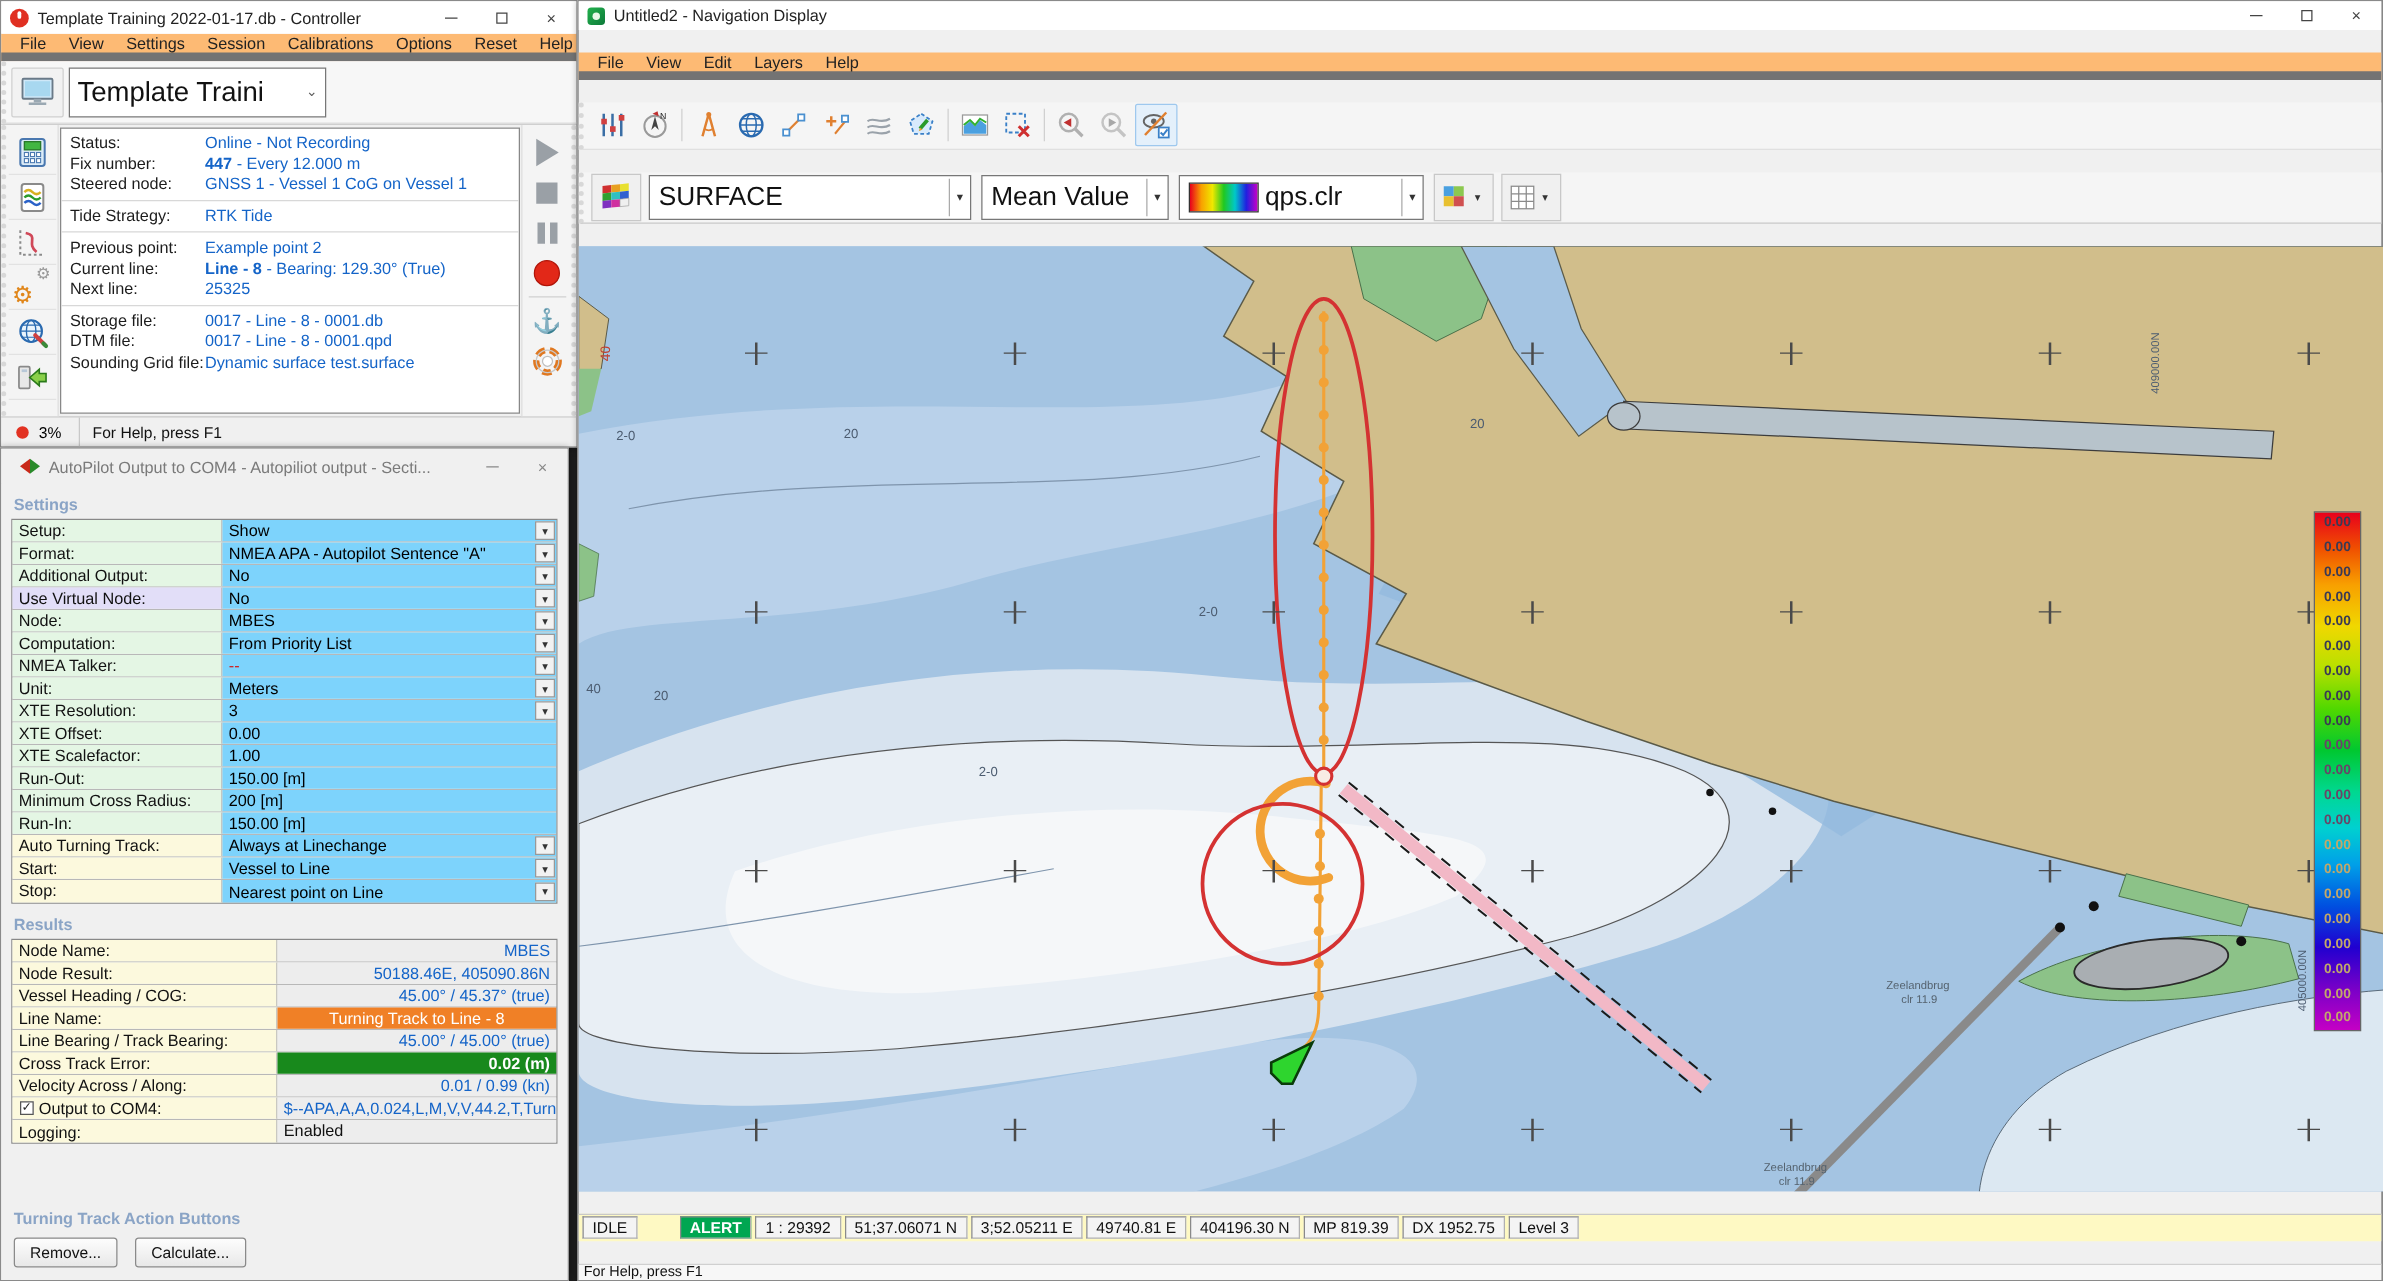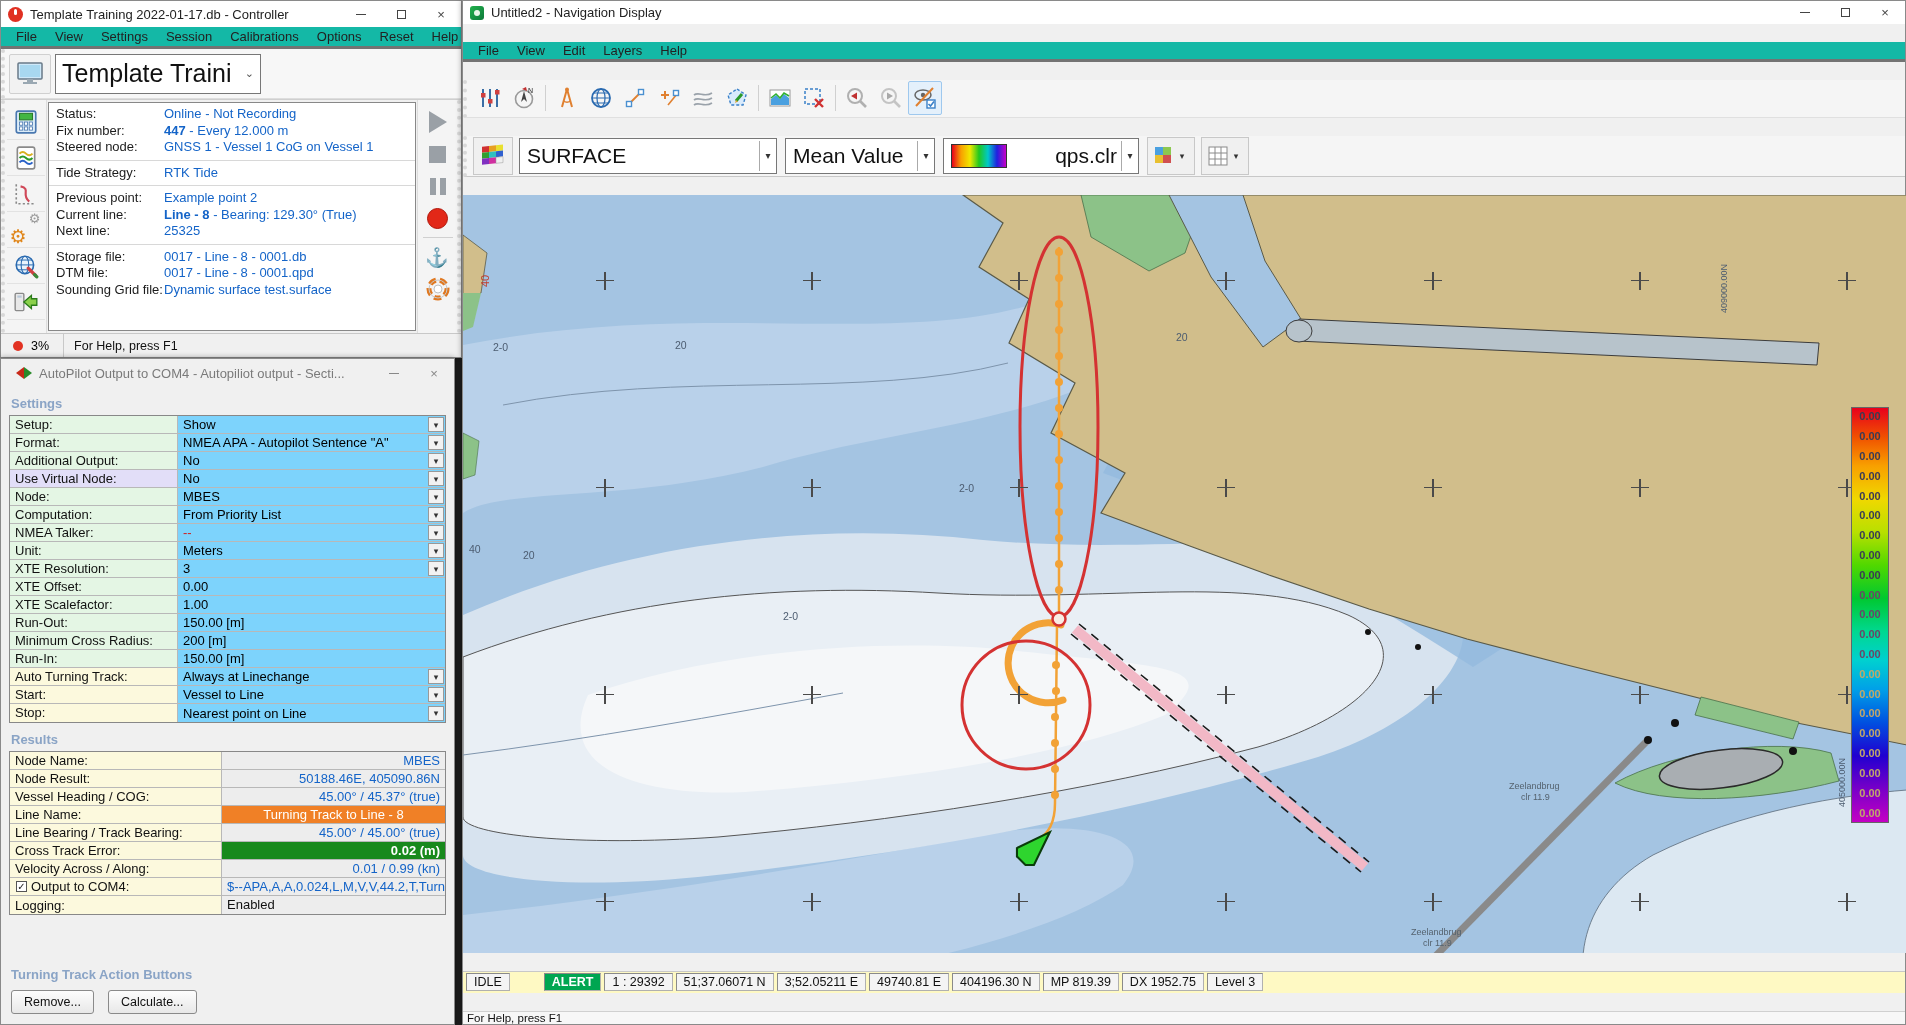--- a/index.html
+++ b/index.html
@@ -9,32 +9,32 @@
   
   .titlebar{height:26px;background:#fff;display:flex;align-items:center;padding-left:7px;position:relative;}
   .titlebar.inactive{background:#f0f0f0;}
   .titlebar .t-text{font-size:13px;color:#222;margin-left:7px;white-space:nowrap;overflow:hidden;}
   .titlebar.inactive .t-text{color:#7a7a7a;}
   .winbtns{position:absolute;right:0;top:0;height:100%;display:flex;}
   .winbtn{width:40px;height:100%;display:flex;align-items:center;justify-content:center;font-size:13px;color:#444;}
   .winbtn .mini{width:10px;height:1px;background:#444;display:block;}
   .winbtn .maxi{width:9px;height:9px;border:1px solid #444;display:block;}
   
-  .menubar{height:22px;background:#14b8a6;display:flex;align-items:center;padding-left:6px;border-bottom:3px solid #737373;text-align:right;}
+  .menubar{height:22px;background:#fdba74;display:flex;align-items:center;padding-left:6px;border-bottom:7px solid #737373;text-align:right;}
   .menubar .menu-item{font-size:13px;color:#222;padding:0 9px;}
   
   #ctrl{left:0;top:0;width:462px;height:358px;}
   .qps-ico{width:15px;height:15px;border-radius:50%;background:#e03022;position:relative;flex:none;}
   .qps-ico:after{content:"";position:absolute;left:6px;top:2px;width:3px;height:6px;background:#fff;border-radius:2px;}
   #ctrl-toolbar{height:50px;background:#f7f7f7;display:flex;align-items:center;border-bottom:1px solid #ddd;border-left:4px dotted #d8d8d8;}
   .tool-monitor{width:42px;height:40px;margin-left:4px;border:1px solid #d0d0d0;background:#f2f2f2;border-radius:2px;
     display:flex;align-items:center;justify-content:center;}
   .template-combo{margin-left:4px;width:206px;height:40px;background:#fff;border:1px solid #777;
     display:flex;align-items:center;padding:0 6px;}
-  .template-combo .val{font-size:25px;color:#111;flex:1;white-space:nowrap;overflow:hidden;}
+  .template-combo .val{font-size:22px;color:#111;flex:1;white-space:nowrap;overflow:hidden;}
   .template-combo .chev{font-size:11px;color:#555;}
   #ctrl-body{display:flex;height:234px;border-top:1px solid #cfcfcf;}
   #ctrl-side{width:46px;background:#f4f4f4;border-right:1px solid #ddd;display:flex;flex-direction:column;align-items:center;padding-top:4px;border-left:4px dotted #d8d8d8;}
   .side-btn{width:38px;height:36px;display:flex;align-items:center;justify-content:center;border-bottom:1px solid #e2e2e2;position:relative;}
   .info-panel{flex:1;background:#fff;border:1px solid #888;margin:2px 1px;overflow:hidden;padding-top:3px;}
   .session-title{text-align:center;font-size:13.5px;font-weight:bold;color:#56bca0;padding:3px 0 5px 0;border-bottom:1px solid #d8d8d8;}
   .info-row{display:flex;font-size:13px;line-height:16.5px;padding-left:7px;}
   .info-label{width:108px;color:#1c1c1c;flex:none;}
   .info-value{color:#1464c8;white-space:nowrap;}
   .info-sep{border-top:1px solid #d8d8d8;margin:4px 0;}
@@ -90,21 +90,21 @@
   .tb-btn{width:34px;height:34px;display:flex;align-items:center;justify-content:center;border:1px solid transparent;border-radius:2px;}
   .tb-btn.sel{border-color:#9ec8ee;background:#e4f0fb;}
   .tb-sep{width:1px;height:26px;background:#d0d0d0;margin:0 4px;}
   #nav-tb2{height:46px;background:#f5f5f5;display:flex;align-items:center;padding-left:6px;border-bottom:1px solid #c8c8c8;border-left:4px dotted #d8d8d8;}
   .cm-btn{width:40px;height:38px;border:1px solid #c8c8c8;background:#f0f0f0;display:flex;align-items:center;justify-content:center;margin-right:6px;}
   .combo{height:36px;background:#fff;border:1px solid #777;display:flex;align-items:center;padding-left:7px;margin-right:8px;}
   .combo .cval{font-size:21px;color:#111;flex:1;white-space:nowrap;overflow:hidden;}
   .combo .carr{width:17px;height:30px;border-left:1px solid #aaa;display:flex;align-items:center;justify-content:center;font-size:10px;color:#333;margin-left:4px;}
   #combo-layer{width:258px;}
   #combo-attr{width:150px;}
-  #combo-clr{width:196px;text-align:right;}
+  #combo-clr{width:196px;}
   .clr-swatch{width:56px;height:24px;flex:none;margin-right:5px;border:1px solid #333;
     background:linear-gradient(90deg,#e8001c,#f8a000,#f0e800,#20c820,#00c8c8,#2020e0,#c800c8);}
   .dd-small{width:14px;font-size:9px;color:#333;text-align:center;}
   #map-wrap{position:relative;width:1444px;height:850px;overflow:hidden;background:#a4c4e2;}
   #map-overlay{position:absolute;left:0;top:0;width:100%;height:100%;pointer-events:none;}
   .mlabel{position:absolute;font-size:10.5px;color:#4c5c70;white-space:nowrap;transform-origin:left top;}
   .cross{position:absolute;width:18px;height:18px;}
   .cross:before{content:"";position:absolute;left:0;top:8px;width:18px;height:1.5px;background:#4a4a4a;}
   .cross:after{content:"";position:absolute;left:8px;top:0;width:1.5px;height:18px;background:#4a4a4a;}
   #colorbar{position:absolute;right:18px;top:212px;width:38px;height:416px;border:1px solid #666;

